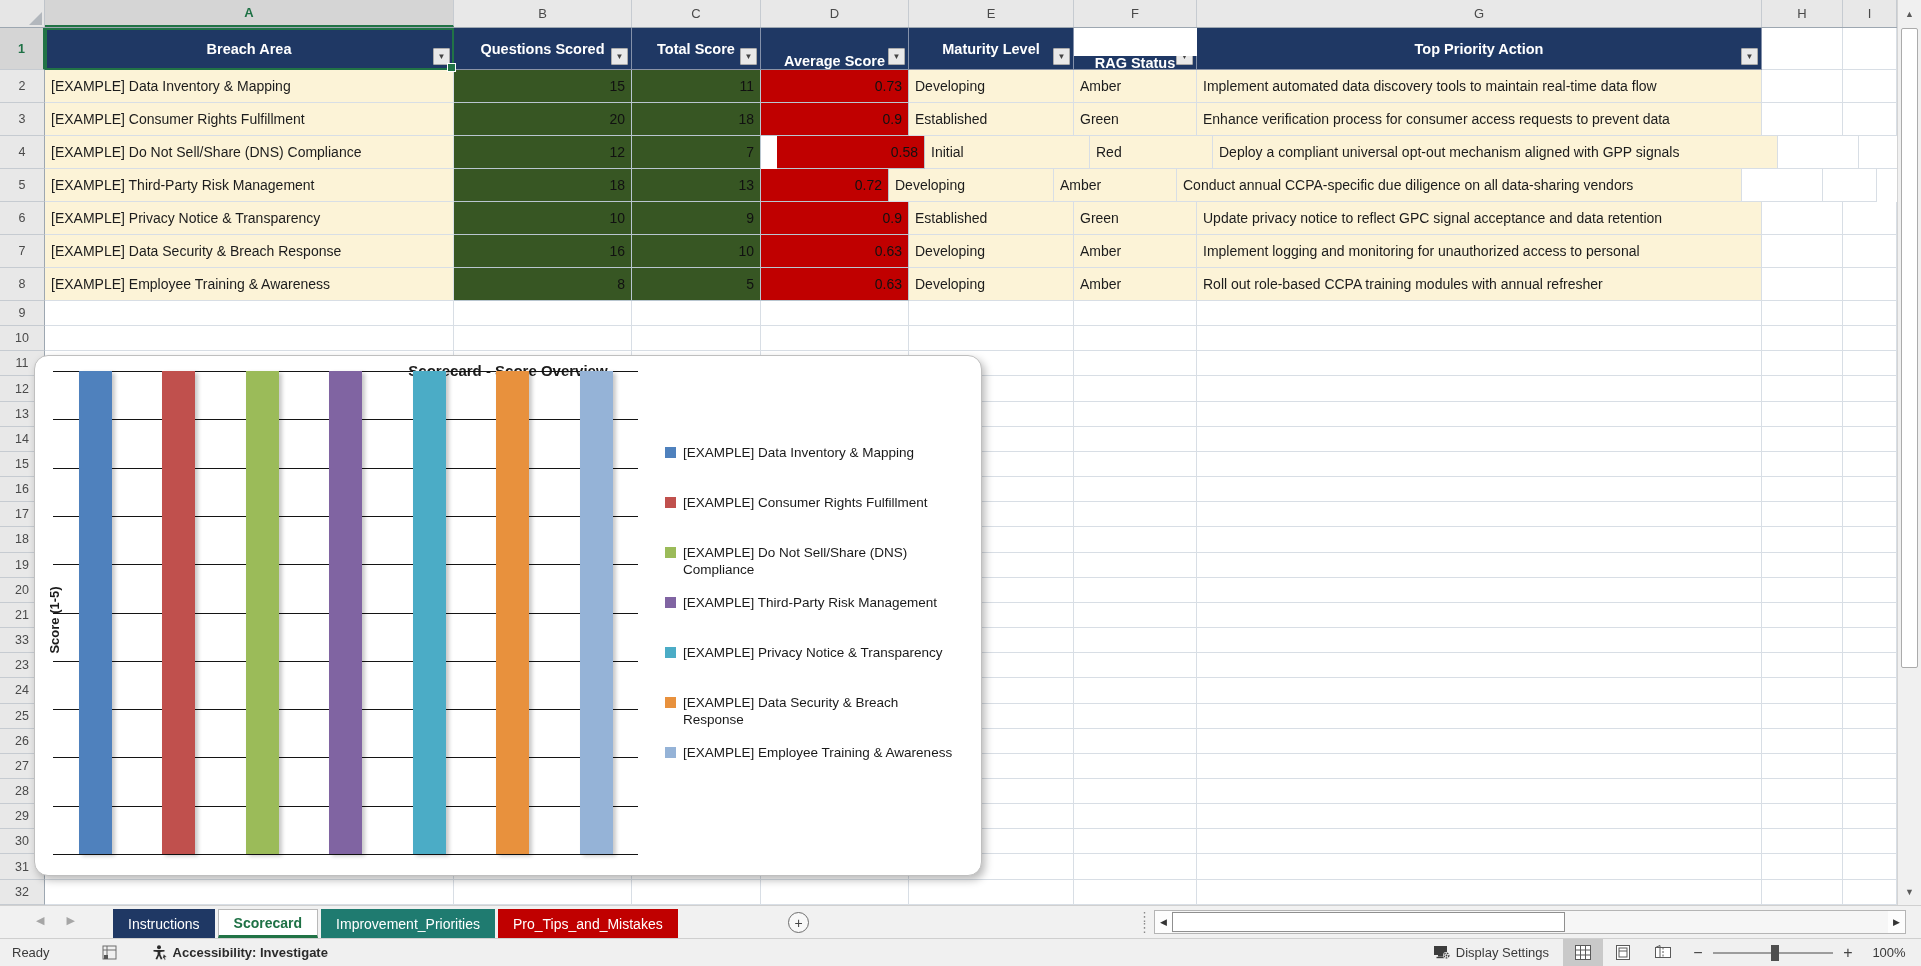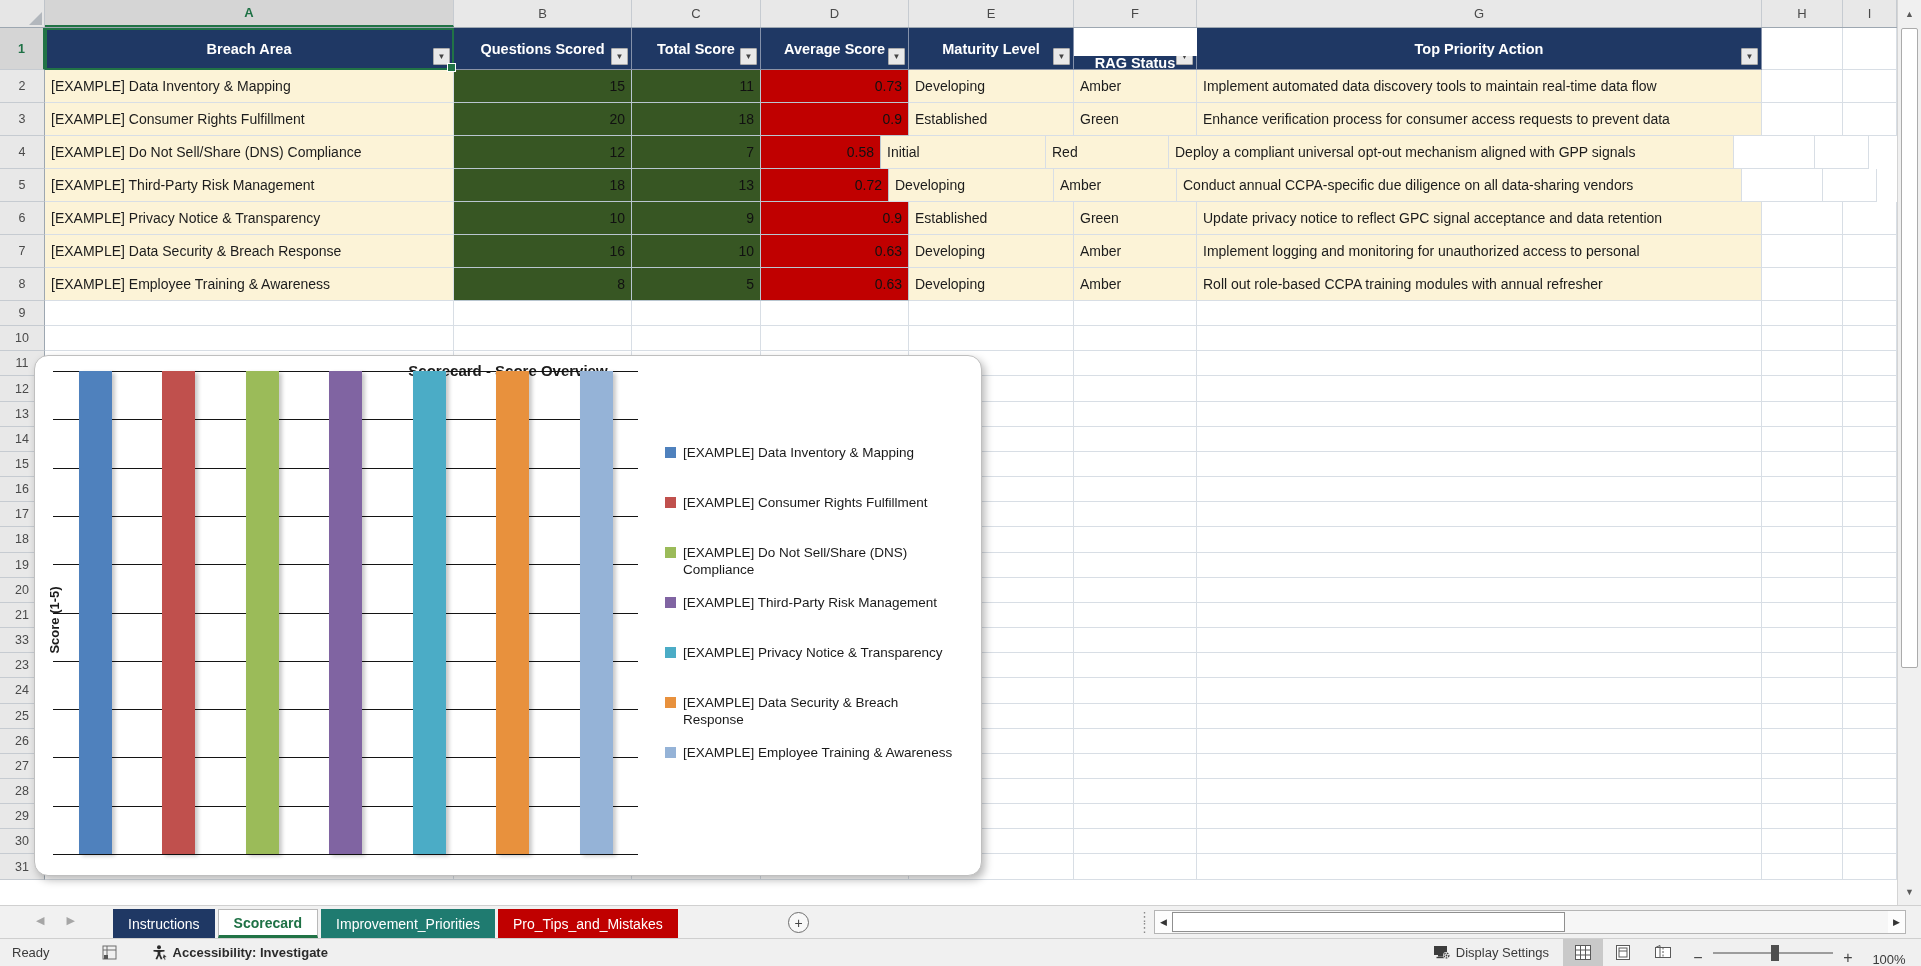--- a/index.html
+++ b/index.html
@@ -64,21 +64,21 @@
   #hscroll{position:absolute;left:1154px;top:4px;width:752px;height:24px;background:#F6F6F6;border:1px solid #B5B5B5;box-sizing:border-box;}
   .h-arrow{position:absolute;top:0;width:17px;height:22px;display:flex;align-items:center;justify-content:center;font-size:9px;color:#333;background:#FDFDFD;}
   #hthumb{position:absolute;left:17px;top:1px;width:393px;height:20px;background:#FFFFFF;border:1px solid #8F8F8F;box-sizing:border-box;}
 
   
   #statusbar{position:absolute;left:0;top:938px;width:1921px;height:28px;background:#F0F0F0;border-top:1px solid #CFCFCF;
              box-sizing:border-box;display:flex;align-items:center;font-size:13px;color:#3a3a3a;}
   #ready{margin-left:12px;}
   #macro-ic{margin-left:52px;}
   #acc-wrap{margin-left:34px;display:flex;align-items:center;font-weight:bold;color:#2b2b2b;}
-  #sb-right{margin-left:auto;display:flex;align-items:flex-end;}
+  #sb-right{margin-left:auto;display:flex;align-items:center;}
   #disp-set{display:flex;align-items:center;padding:0 14px;height:28px;}
   #disp-set span{margin-left:5px;}
   .view-btn{width:40px;height:28px;display:flex;align-items:center;justify-content:center;}
   .view-btn.active{background:#C9C9C9;}
   #zoom-minus,#zoom-plus{width:30px;text-align:center;font-size:16px;color:#444;}
   #zoom-slider{position:relative;width:120px;height:28px;}
   #zoom-track{position:absolute;left:0;top:13px;width:100%;height:2px;background:#9C9C9C;}
   #zoom-thumb{position:absolute;left:48%;top:6px;width:8px;height:16px;background:#4F4F4F;}
   #zoom-pct{width:52px;text-align:center;margin-right:6px;}
   svg{display:block;}
@@ -113,21 +113,21 @@
             <div class="filter-btn">▼</div>
           </div>
           <div class="c navy" style="width: 178px;">
             <span>Questions Scored</span>
             <div class="filter-btn">▼</div>
           </div>
           <div class="c navy" style="width: 129px;">
             <span>Total Score</span>
             <div class="filter-btn">▼</div>
           </div>
-          <div class="c navy" style="width: 148px;">
+          <div class="c navy" style="width: 148px; align-items: flex-end;">
             <span>Average Score</span>
             <div class="filter-btn">▼</div>
           </div>
           <div class="c navy" style="width: 165px;">
             <span>Maturity Level</span>
             <div class="filter-btn">▼</div>
           </div>
           <div class="c navy" style="width: 123px; margin-top: 28px;">
             <span>RAG Status</span>
             <div class="filter-btn">▼</div>
@@ -161,21 +161,21 @@
           <div class="c cream" style="width: 123px;">Green</div>
           <div class="c cream" style="width: 565px;">Enhance verification process for consumer access requests to prevent data</div>
           <div class="c" style="width: 81px;"></div>
           <div class="c" style="width: 54px;"></div>
         </div>
         <div class="g-row" style="height: 33px;">
           <div class="row-h">4</div>
           <div class="c cream" style="width: 409px;">[EXAMPLE] Do Not Sell/Share (DNS) Compliance</div>
           <div class="c green" style="width: 178px;">12</div>
           <div class="c green" style="width: 129px;">7</div>
-          <div class="c red" style="width: 120px;">0.58</div>
+          <div class="c red" style="width: 148px; margin-left: 16px;">0.58</div>
           <div class="c cream" style="width: 165px;">Initial</div>
           <div class="c cream" style="width: 123px;">Red</div>
           <div class="c cream" style="width: 565px;">Deploy a compliant universal opt-out mechanism aligned with GPP signals</div>
           <div class="c" style="width: 81px;"></div>
           <div class="c" style="width: 54px;"></div>
         </div>
         <div class="g-row" style="height: 33px;">
           <div class="row-h">5</div>
           <div class="c cream" style="width: 409px;">[EXAMPLE] Third-Party Risk Management</div>
           <div class="c green" style="width: 178px;">18</div>
@@ -482,20 +482,32 @@
           <div class="c" style="width: 129px;"></div>
           <div class="c" style="width: 148px;"></div>
           <div class="c" style="width: 165px;"></div>
           <div class="c" style="width: 123px;"></div>
           <div class="c" style="width: 565px;"></div>
           <div class="c" style="width: 81px;"></div>
           <div class="c" style="width: 54px;"></div>
         </div>
         <div class="g-row" style="height: 25.1667px;">
           <div class="row-h">31</div>
+          <div class="c" style="width: 409px;"></div>
+          <div class="c" style="width: 178px;"></div>
+          <div class="c" style="width: 129px;"></div>
+          <div class="c" style="width: 148px;"></div>
+          <div class="c" style="width: 165px;"></div>
+          <div class="c" style="width: 123px;"></div>
+          <div class="c" style="width: 565px;"></div>
+          <div class="c" style="width: 81px;"></div>
+          <div class="c" style="width: 54px;"></div>
+        </div>
+        <div class="g-row" style="height: 25.1667px;">
+          <div class="row-h">32</div>
           <div class="c" style="width: 409px;"></div>
           <div class="c" style="width: 178px;"></div>
           <div class="c" style="width: 129px;"></div>
           <div class="c" style="width: 148px;"></div>
           <div class="c" style="width: 165px;"></div>
           <div class="c" style="width: 123px;"></div>
           <div class="c" style="width: 565px;"></div>
           <div class="c" style="width: 81px;"></div>
           <div class="c" style="width: 54px;"></div>
         </div>

